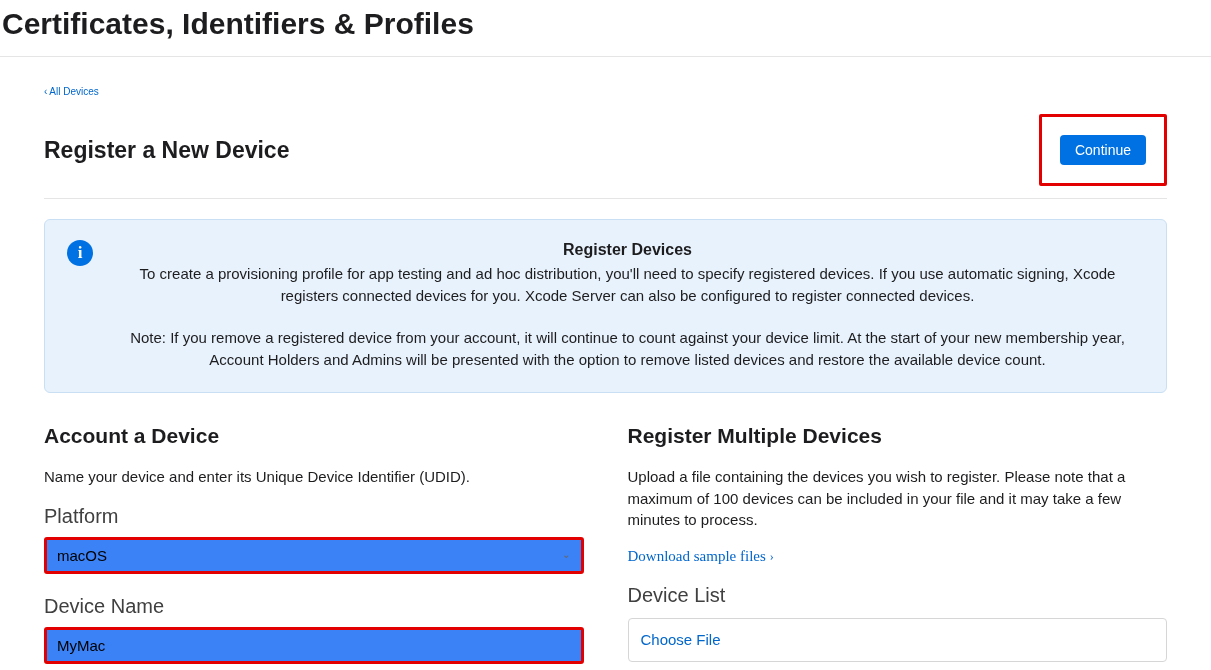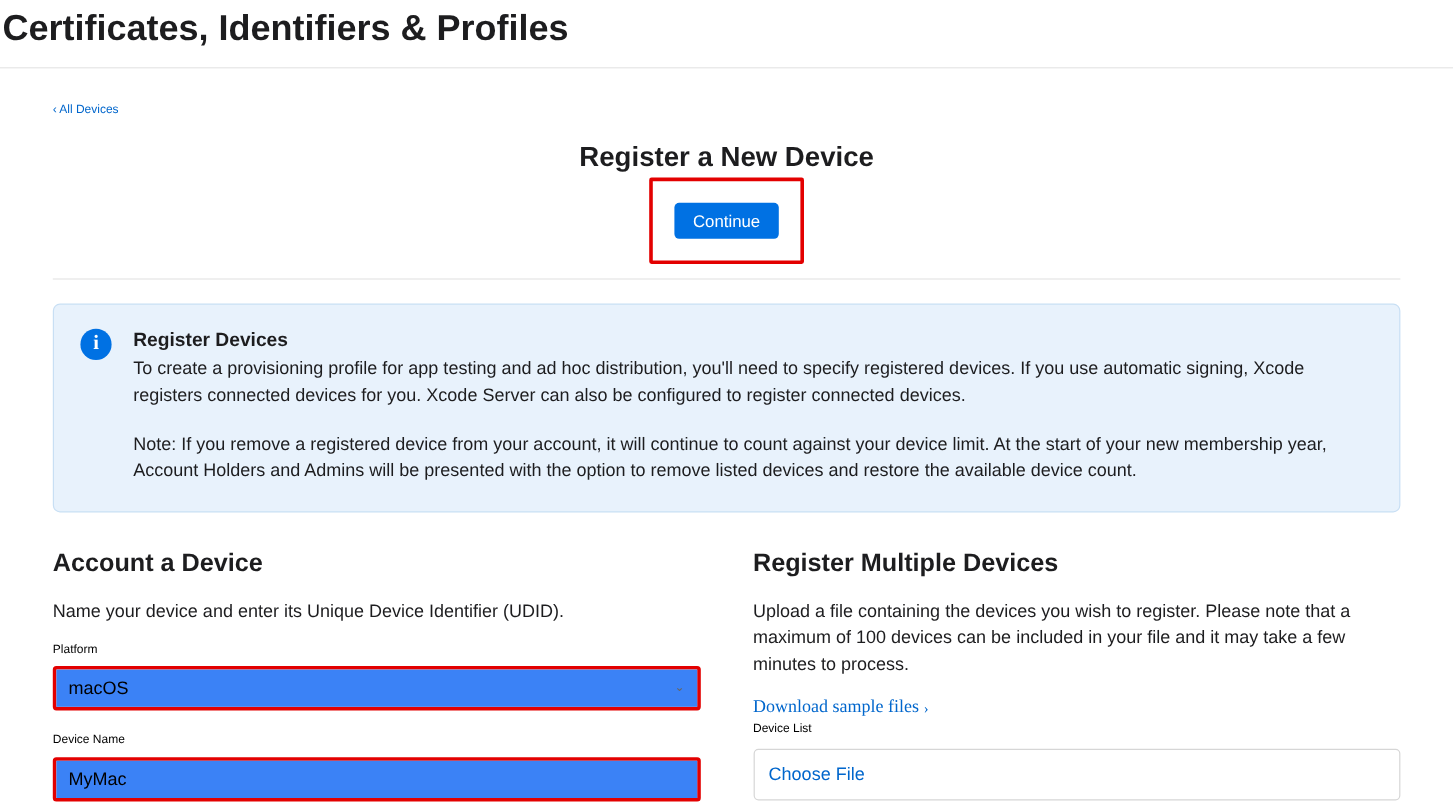--- a/index.html
+++ b/index.html
@@ -26,21 +26,20 @@
       letter-spacing: 0;
     }
     .back-caret { margin-right: 2px; }
     .header-row {
       display: flex;
       align-items: center;
       justify-content: space-between;
       margin-top: 14px;
       padding-bottom: 12px;
       border-bottom: 1px solid #e5e5e5;
-      flex-direction: column;
     }
     .section-title {
       font-size: 23px;
       font-weight: 600;
     }
     .continue-btn-wrap {
       border: 3px solid #e30000;
       border-radius: 2px;
       padding: 18px;
     }
@@ -71,21 +70,21 @@
       background: #0071e3;
       color: #fff;
       display: flex;
       align-items: center;
       justify-content: center;
       font-weight: 700;
       font-family: Georgia, serif;
       font-size: 17px;
       margin-top: 2px;
     }
-    .info-body { flex: 1; }
+    .info-body { flex: 1; text-align: center; }
     .info-heading { font-weight: 600; font-size: 16px; margin-bottom: 2px; }
     .info-text { font-size: 15px; color: #1d1d1f; }
     .info-text + .info-text { margin-top: 20px; }
     .two-col {
       display: flex;
       gap: 44px;
       margin-top: 28px;
     }
     .col { flex: 1; min-width: 0; }
     .sub-title {
@@ -94,22 +93,22 @@
       margin-bottom: 14px;
     }
     .helper {
       font-size: 15px;
       color: #1d1d1f;
       margin-bottom: 14px;
     }
     .field { margin-bottom: 18px; }
     .field-label {
       display: block;
-      font-size: 10px;
-      color: #000000;
+      font-size: 20px;
+      color: #404040;
       margin-bottom: 6px;
     }
     .red-outline {
       border: 3px solid #e30000;
       border-radius: 3px;
       padding: 0;
     }
     .select-wrap {
       position: relative;
     }
@@ -229,21 +228,21 @@
     </div>
 
     <div class="col">
       <h3 class="sub-title">Register Multiple Devices</h3>
       <p class="helper">Upload a file containing the devices you wish to register. Please note that a maximum of 100 devices can be included in your file and it may take a few minutes to process.</p>
       <a href="#" class="download-link">
         <span>Download sample files</span>
         <span class="download-caret">›</span>
       </a>
 
-      <div class="field" style="margin-top:0;">
+      <div class="field" style="margin-top:13px;">
         <label class="field-label">Device List</label>
         <div class="file-box">
           <button class="file-btn">Choose File</button>
         </div>
       </div>
     </div>
   </div>
 </div>
 
 </body></html>

